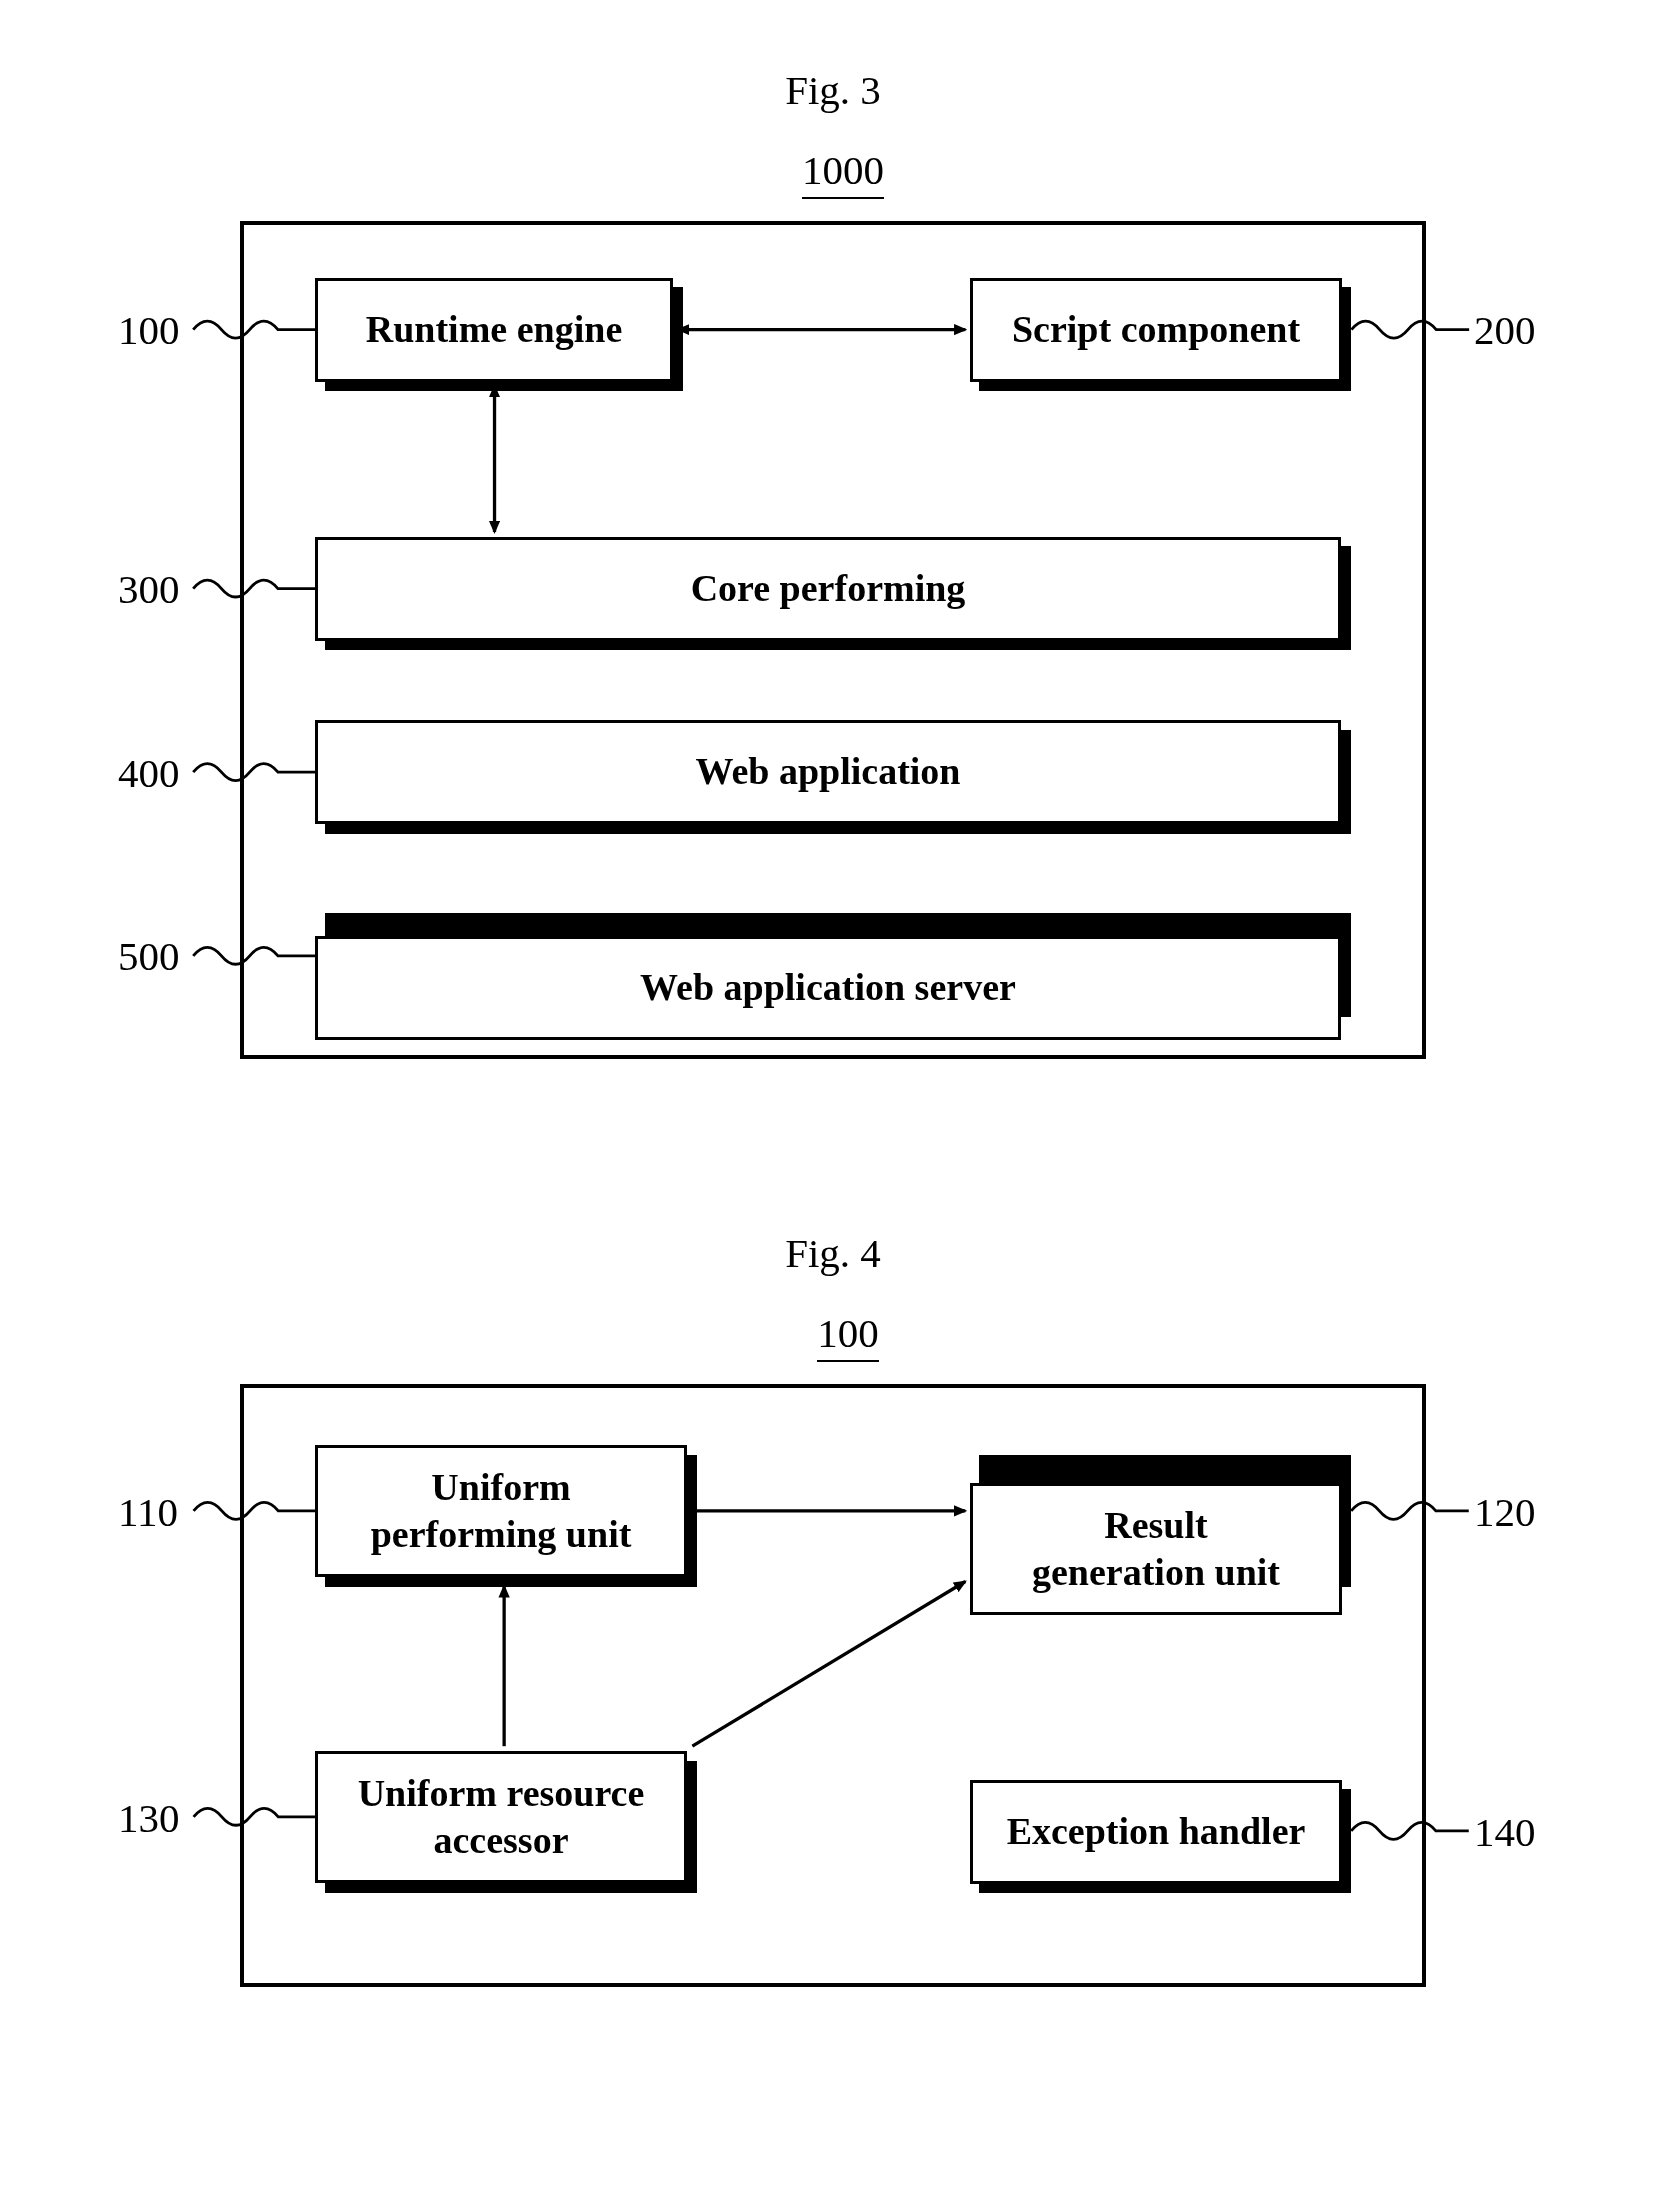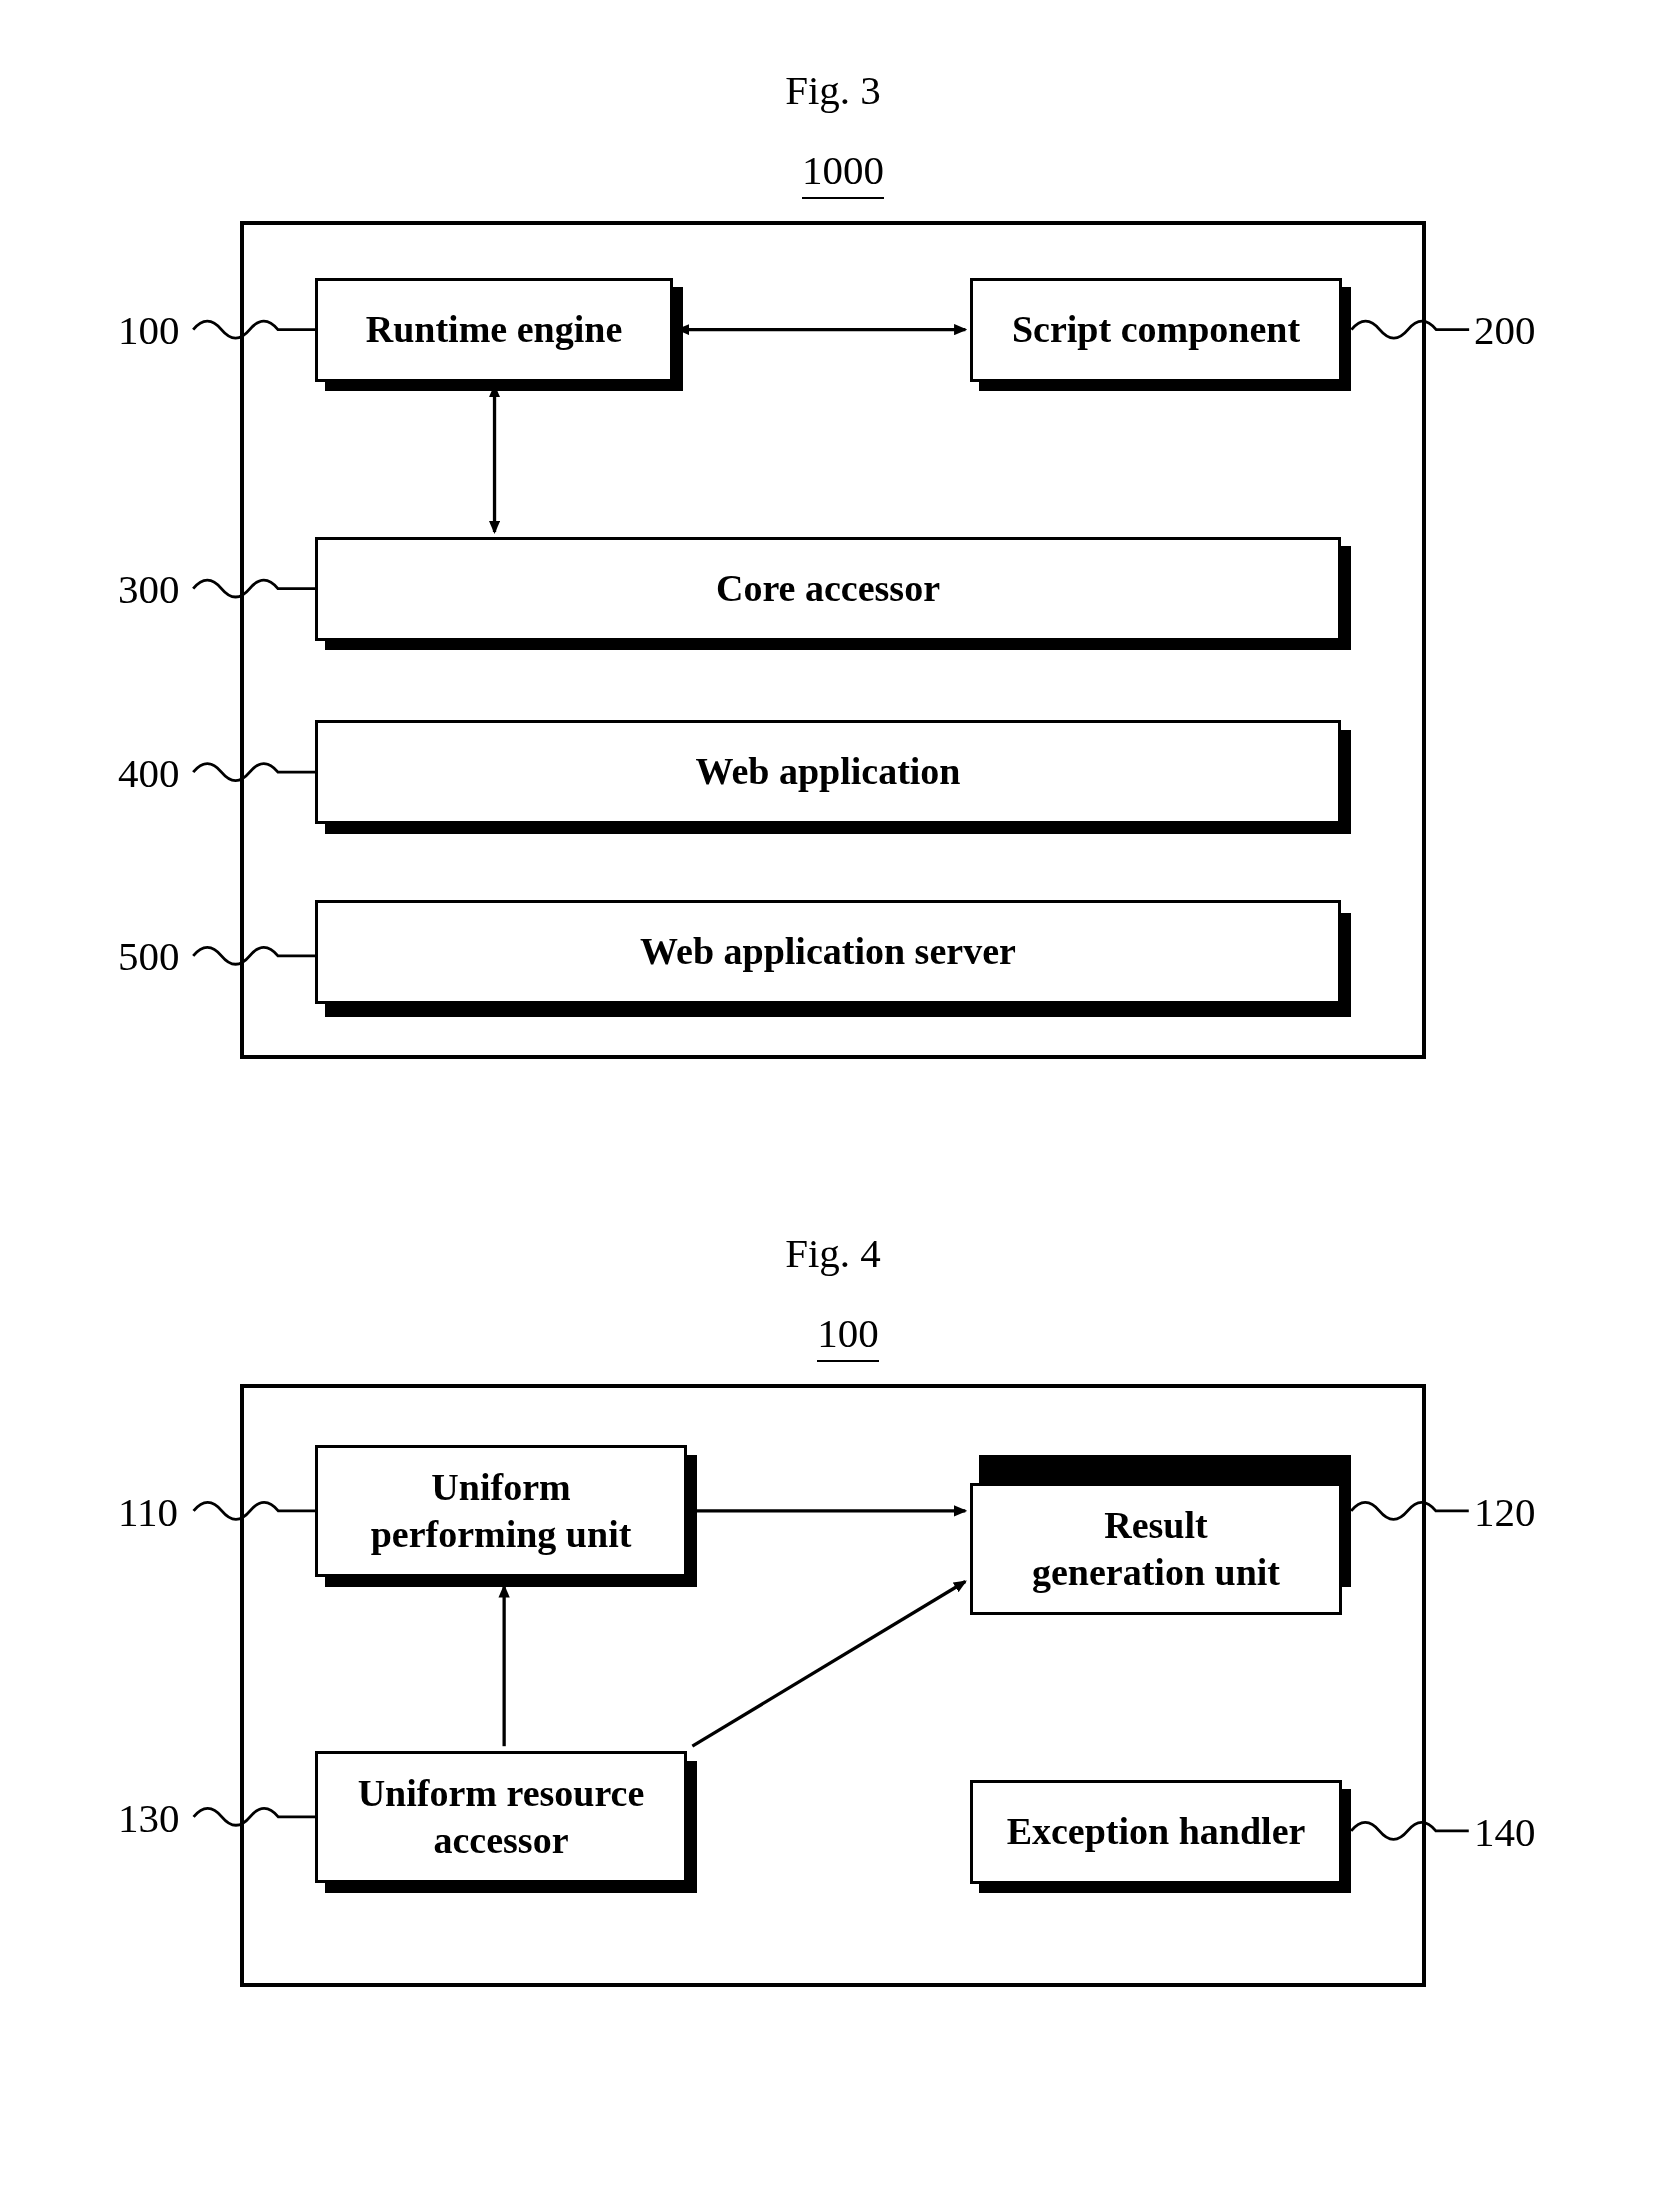--- a/index.html
+++ b/index.html
@@ -84,30 +84,30 @@
     <span>Runtime engine</span>
   </div>
 
   <div class="shadow" style="left:979px; top:287px; width:372px; height:104px;"></div>
   <div class="box" style="left:970px; top:278px; width:372px; height:104px;">
     <span>Script component</span>
   </div>
 
   <div class="shadow" style="left:325px; top:546px; width:1026px; height:104px;"></div>
   <div class="box" style="left:315px; top:537px; width:1026px; height:104px;">
-    <span>Core accessor</span>
+    <span>Core performing</span>
   </div>
 
   <div class="shadow" style="left:325px; top:730px; width:1026px; height:104px;"></div>
   <div class="box" style="left:315px; top:720px; width:1026px; height:104px;">
     <span>Web application</span>
   </div>
 
   <div class="shadow" style="left:325px; top:913px; width:1026px; height:104px;"></div>
-  <div class="box" style="left:315px; top:900px; width:1026px; height:104px;">
+  <div class="box" style="left:315px; top:936px; width:1026px; height:104px;">
     <span>Web application server</span>
   </div>
 
   <div class="ref" style="left:118px; top:306px;">100</div>
   <div class="ref" style="left:1474px; top:306px;">200</div>
   <div class="ref" style="left:118px; top:565px;">300</div>
   <div class="ref" style="left:118px; top:749px;text-align:right;">400</div>
   <div class="ref" style="left:118px; top:932px;">500</div>
 
   <svg class="overlay" width="1668" height="1130" viewBox="0 0 1771 1200">

